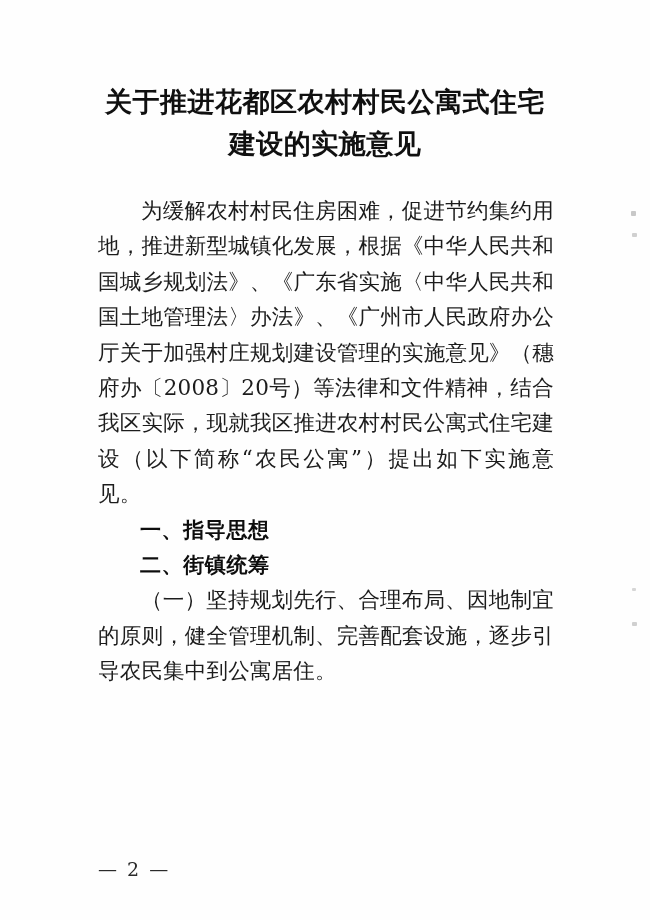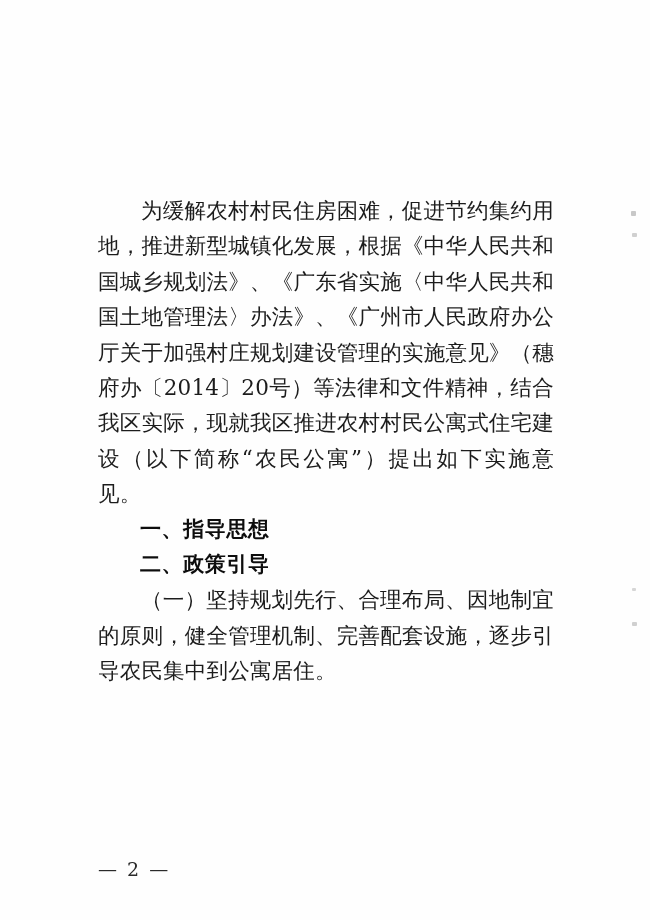--- a/index.html
+++ b/index.html
@@ -63,21 +63,21 @@
     margin: 0;
     color: #1c1c1c;
     font-weight: 400;
   }
   .para.indent {
     text-indent: 2em;
   }
 
   
   .section-head {
-    font-family: Liberation Serif, serif;
+    font-family: Liberation Sans, sans-serif;
     font-weight: 700;
     font-size: 21px;
     line-height: 35.4px;
     letter-spacing: 0.6px;
     margin: 0;
     text-indent: 2em;
     color: #0d0d0d;
   }
 
   
@@ -102,25 +102,29 @@
   .speck.s1 { left: 631px; top: 211px; width: 5px;   height: 5px; }
   .speck.s2 { left: 632px; top: 233px; width: 4.5px; height: 4px; opacity: .45; }
   .speck.s3 { left: 632px; top: 588px; width: 4px;   height: 3px; opacity: .40; }
   .speck.s4 { left: 632px; top: 622px; width: 4.5px; height: 4px; opacity: .45; }
 </style>
 </head>
 <body>
 
 <div class="page">
 
+  <div class="doc-title">
+    <span class="tl tl-1">关于推进花都区农村村民公寓式住宅</span>
+    <span class="tl tl-2">建设的实施意见</span>
+  </div>
 
   <div class="body-area">
-      <p class="para indent">为缓解农村村民住房困难，促进节约集约用地，推进新型城镇化发展，根据《中华人民共和国城乡规划法》、《广东省实施〈中华人民共和国土地管理法〉办法》、《广州市人民政府办公厅关于加强村庄规划建设管理的实施意见》（穗府办〔2014〕20号）等法律和文件精神，结合我区实际，现就我区推进农村村民公寓式住宅建设（以下简称“农民公寓”）提出如下实施意见。</p>
+      <p class="para indent">为缓解农村村民住房困难，促进节约集约用地，推进新型城镇化发展，根据《中华人民共和国城乡规划法》、《广东省实施〈中华人民共和国土地管理法〉办法》、《广州市人民政府办公厅关于加强村庄规划建设管理的实施意见》（穗府办〔2008〕20号）等法律和文件精神，结合我区实际，现就我区推进农村村民公寓式住宅建设（以下简称“农民公寓”）提出如下实施意见。</p>
       <p class="section-head">一、指导思想</p>
-      <p class="section-head">二、政策引导</p>
+      <p class="section-head">二、街镇统筹</p>
       <p class="para indent">（一）坚持规划先行、合理布局、因地制宜的原则，健全管理机制、完善配套设施，逐步引导农民集中到公寓居住。</p>
     </div>
 
   <div class="page-footer">— 2 —</div>
 
   <span class="speck s1"></span>
   <span class="speck s2"></span>
   <span class="speck s3"></span>
   <span class="speck s4"></span>
 

